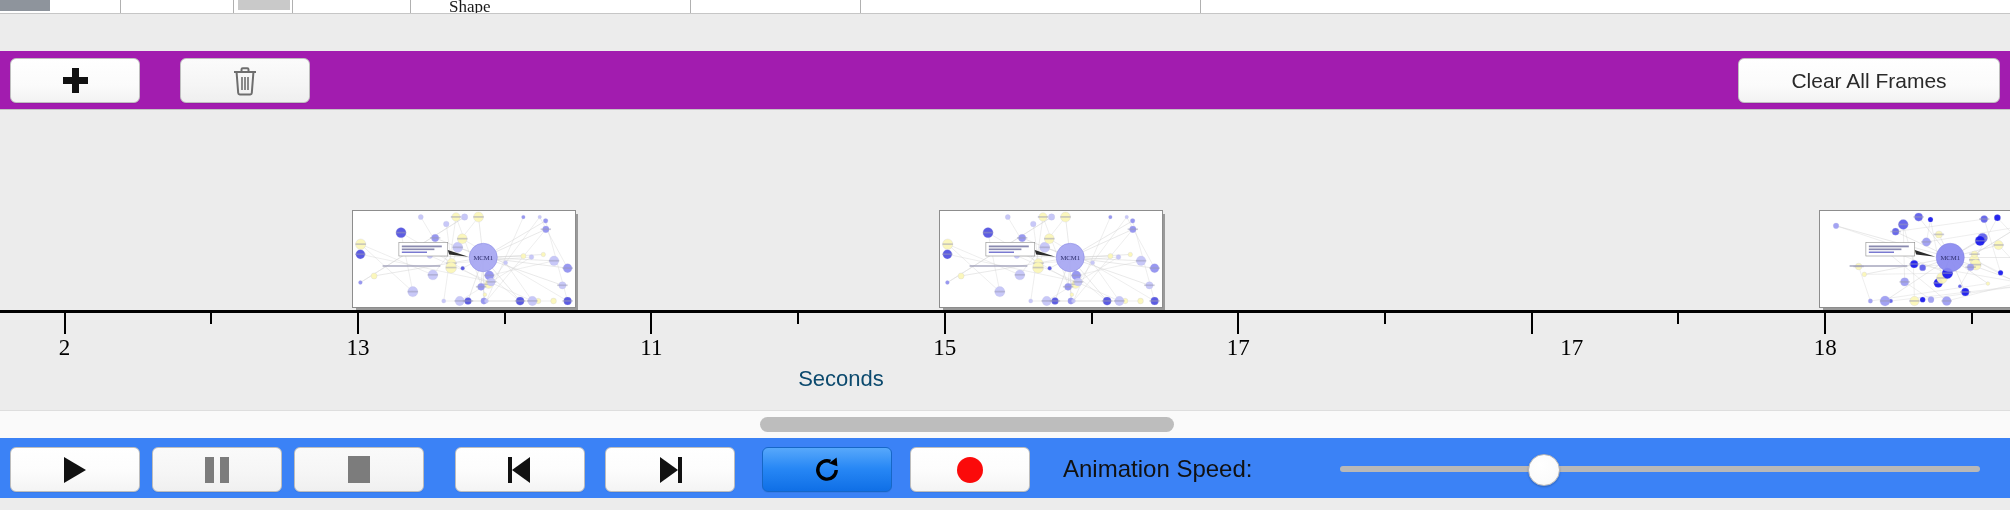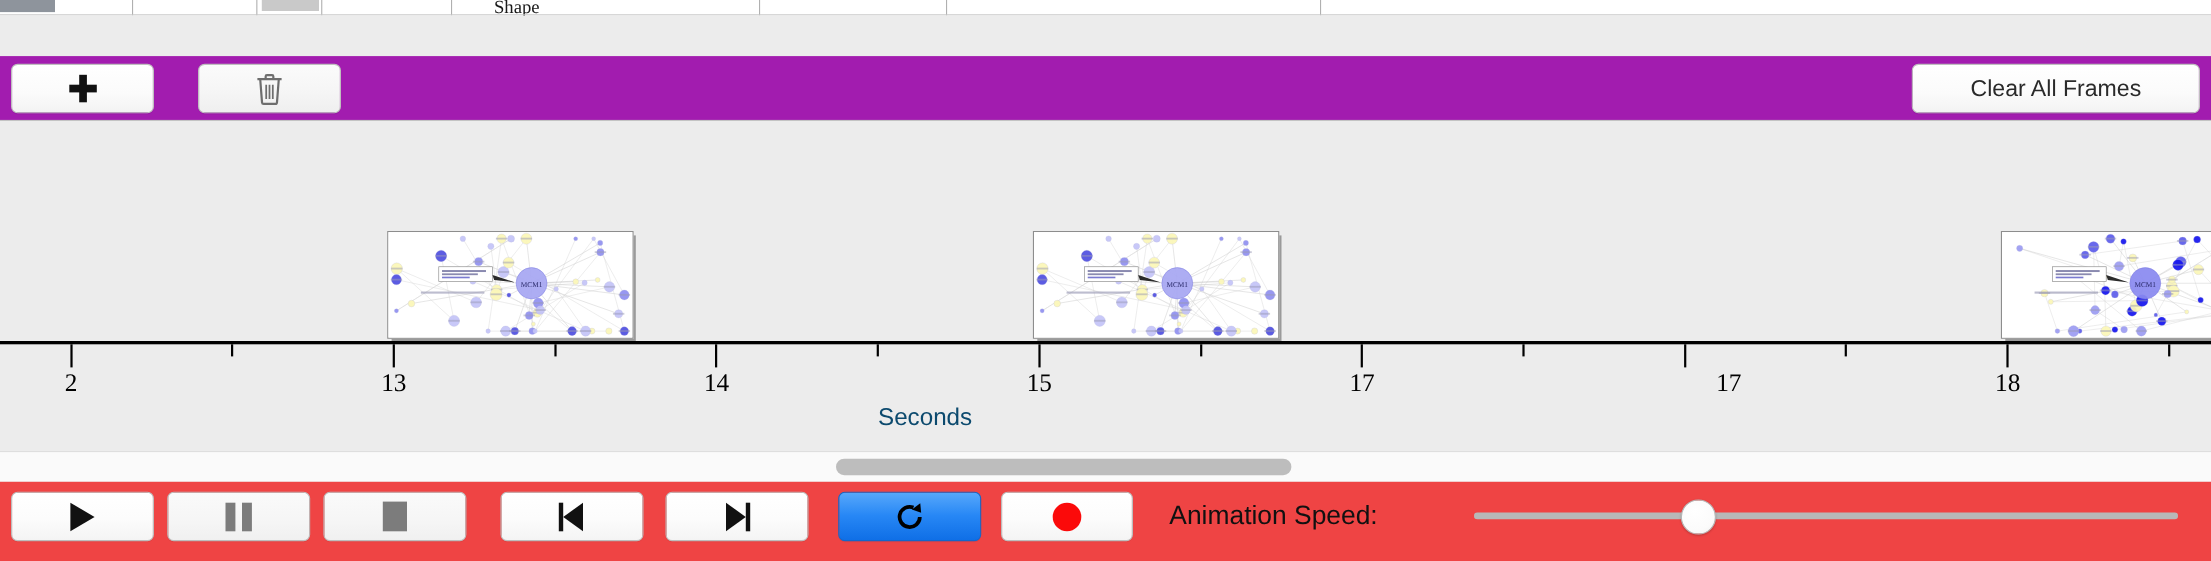--- a/index.html
+++ b/index.html
@@ -92,21 +92,21 @@
     position:absolute;left:0;top:410px;width:2010px;height:27px;
     background:#fafafa;border-top:1px solid #dedede;border-bottom:1px solid #cfcfcf;
   }
   .hthumb{
     position:absolute;left:760px;top:6px;width:415px;height:15px;
     border-radius:8px;background:#bdbdbd;cursor:default;
   }
 
   
   .controls{
-    position:absolute;left:0;top:438px;width:2010px;height:72px;background:#ef4444;
+    position:absolute;left:0;top:438px;width:2010px;height:60px;background:#3b82f6;
   }
   .cbtn{
     position:absolute;top:9px;height:43px;border:1px solid #bdbdbd;border-radius:6px;
     background:linear-gradient(to bottom,#ffffff,#fcfcfc 55%,#f4f4f4);
     box-shadow:0 1px 0 rgba(0,0,0,.05);
     display:flex;align-items:center;justify-content:center;cursor:default;
   }
   .cbtn.dim{background:linear-gradient(to bottom,#fafafa,#f6f6f6 55%,#f0f0f0);}
   .cbtn.active{
     background:linear-gradient(to bottom,#57a8fb,#2787f5 48%,#0f6fe6);
@@ -194,21 +194,21 @@
         <div class="tick major" style="left: 1237.28px;"></div>
         <div class="tick minor" style="left: 1383.99px;"></div>
         <div class="tick major" style="left: 1530.71px;"></div>
         <div class="tick minor" style="left: 1677.42px;"></div>
         <div class="tick major" style="left: 1824.14px;"></div>
         <div class="tick minor" style="left: 1970.85px;"></div>
       </div>
     <div id="tick-labels">
         <div class="tick-label" style="left: 64.5547px;">2</div>
         <div class="tick-label" style="left: 357.985px;">13</div>
-        <div class="tick-label" style="left: 651.416px;">14</div>
+        <div class="tick-label" style="left: 651.416px;">11</div>
         <div class="tick-label" style="left: 944.847px;">15</div>
         <div class="tick-label" style="left: 1238.28px;">17</div>
         <div class="tick-label" style="left: 1531.71px; margin-left: 40px;">17</div>
         <div class="tick-label" style="left: 1825.14px;">18</div>
       </div>
     <div id="frames">
         <div class="frame" style="left: 351.985px; top: 100px; width: 222px; height: 96px;">
           <div class="shadow"></div>
           <div class="inner">
             <svg viewBox="0 0 300 128" preserveAspectRatio="none">

